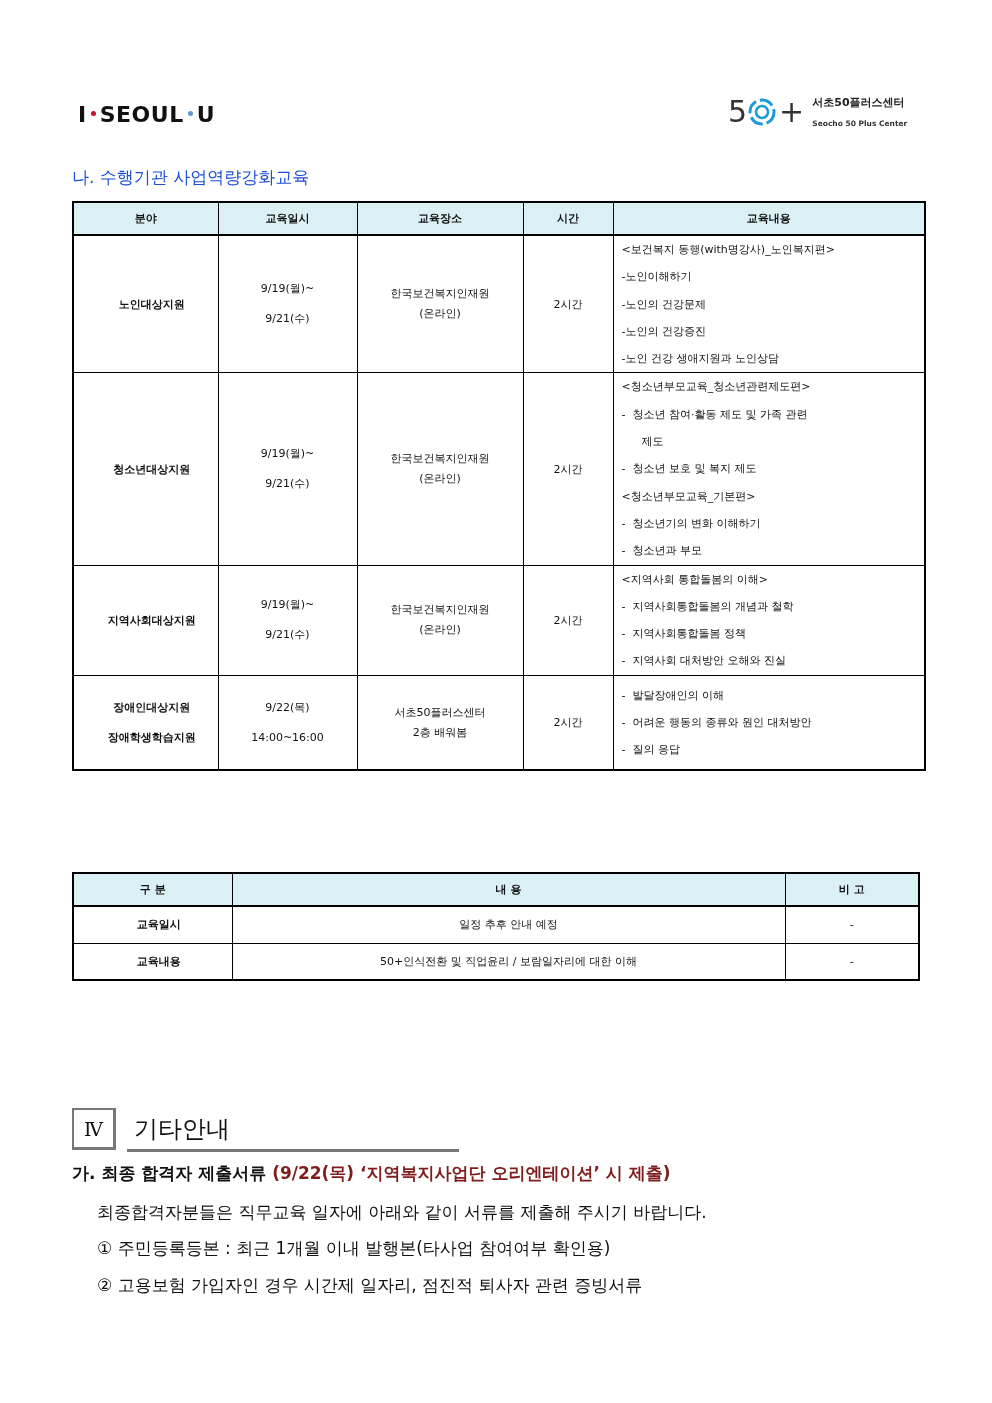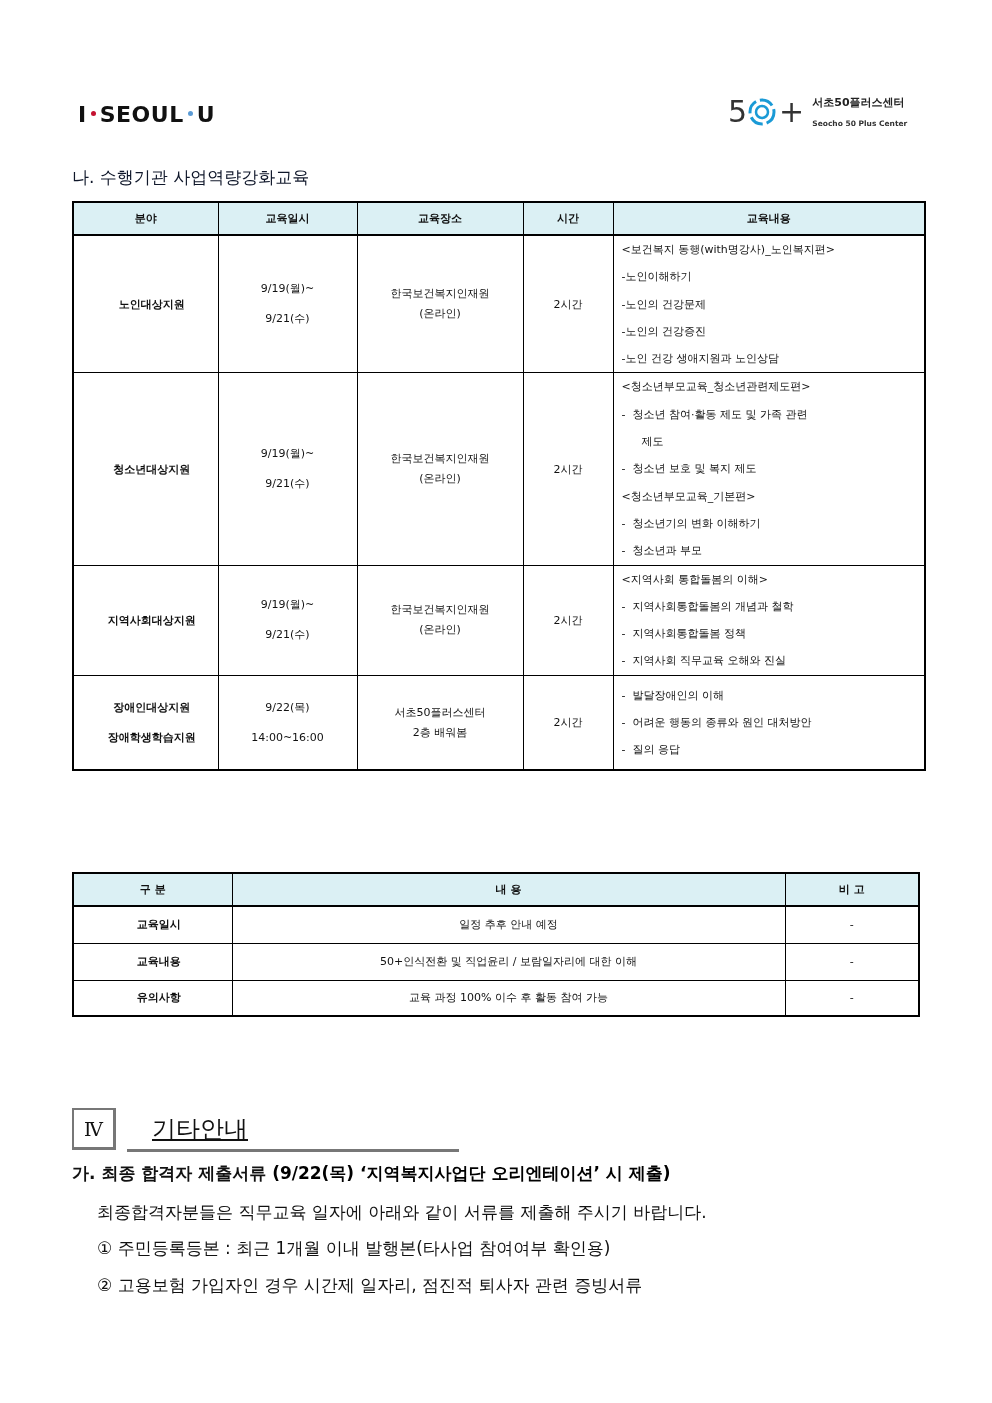--- a/index.html
+++ b/index.html
@@ -8,40 +8,40 @@
 
     
     .seoul-logo { left: 78px; top: 102px; font-family: "DejaVu Sans", sans-serif; font-weight: bold; font-size: 22px; letter-spacing: 0.5px; color: #111; display: flex; align-items: center; }
     .seoul-logo .dot { display: inline-block; width: 5px; height: 5px; border-radius: 50%; margin: 0 4px; position: relative; top: -1px; }
     .plus-logo { left: 728px; top: 95px; display: flex; align-items: center; }
     .plus-logo .num { font-size: 30px; color: #333; font-family: "DejaVu Sans", sans-serif; line-height: 30px; }
     .plus-logo .names { margin-left: 8px; display: flex; flex-direction: column; }
     .plus-logo .kr { font-size: 11px; font-weight: bold; color: #222; }
     .plus-logo .en { font-size: 7.5px; font-weight: bold; color: #333; margin-top: 9px; }
 
-    .section-title { font-size: 17px; color: #0f172a; }
+    .section-title { font-size: 17px; color: #1d4ed8; }
 
     table { border-collapse: collapse; position: absolute; table-layout: fixed; }
     td, th { border: 1px solid #000; font-size: 11px; font-weight: normal; text-align: center; vertical-align: middle; padding: 0; }
     table.outer { border: 2px solid #000; }
     th { background: #dbf0f4; font-weight: bold; height: 31px; border-bottom: 2px solid #000; }
     td.bold { font-weight: bold; padding-left: 12px; }
     td.content { text-align: left; padding-left: 8px; vertical-align: top; }
     .line { line-height: 27.3px; white-space: nowrap; }
     .line.ind2 { padding-left: 20px; }
     .stack div { line-height: 30px; }
     .stack.tight div { line-height: 20px; }
 
     
     .roman-box { left: 72px; top: 1108px; width: 44px; height: 42px; border: 2px solid #777; border-right-width: 3px; border-bottom-width: 3px; font-family: "DejaVu Serif", serif; font-size: 19px; display: flex; align-items: center; justify-content: center; box-sizing: border-box; }
-    .section4-title { left: 152px; top: 1113px; font-size: 24px; text-decoration: underline; }
+    .section4-title { left: 134px; top: 1113px; font-size: 24px; }
     .section4-underline { left: 127px; top: 1149px; width: 332px; height: 3px; background: #777; }
 
     .para { font-size: 17px; }
-    .blue { color: #000000; }
+    .blue { color: #7f1d1d; }
   </style>
 </head>
 <body>
 
 <div class="abs seoul-logo">
   <span>I</span>
   <span class="dot" style="background:#c41230"></span>
   <span>SEOUL</span>
   <span class="dot" style="background:#5b9bd5"></span>
   <span>U</span>
@@ -137,21 +137,21 @@
       </td>
       <td class="stack tight">
         <div>한국보건복지인재원</div>
         <div>(온라인)</div>
       </td>
       <td>2시간</td>
       <td class="content">
         <div class="line">&lt;지역사회 통합돌봄의 이해&gt;</div>
         <div class="line" style="white-space:pre">-  지역사회통합돌봄의 개념과 철학</div>
         <div class="line" style="white-space:pre">-  지역사회통합돌봄 정책</div>
-        <div class="line" style="white-space:pre">-  지역사회 직무교육 오해와 진실</div>
+        <div class="line" style="white-space:pre">-  지역사회 대처방안 오해와 진실</div>
       </td>
     </tr>
 
     <tr style="height:95px">
       <td class="bold stack">
         <div>장애인대상지원</div>
         <div>장애학생학습지원</div>
       </td>
       <td class="stack">
         <div>9/22(목)</div>
@@ -190,25 +190,20 @@
     <tr style="height:37px">
       <td class="bold">교육일시</td>
       <td>일정 추후 안내 예정</td>
       <td>-</td>
     </tr>
     <tr style="height:37px">
       <td class="bold">교육내용</td>
       <td>50+인식전환 및 직업윤리 / 보람일자리에 대한 이해</td>
       <td>-</td>
     </tr>
-    <tr style="height:36px">
-      <td class="bold">유의사항</td>
-      <td>교육 과정 100% 이수 후 활동 참여 가능</td>
-      <td>-</td>
-    </tr>
   </tbody>
 </table>
 
 <div class="abs roman-box">Ⅳ</div>
 <div class="abs section4-title">기타안내</div>
 <div class="abs section4-underline"></div>
 
 <div class="abs para" style="left:72px; top:1162px; font-weight:bold; white-space:nowrap;">
   <span>가. 최종 합격자 제출서류</span>
   <span class="blue">(9/22(목) ‘지역복지사업단 오리엔테이션’ 시 제출)</span>

